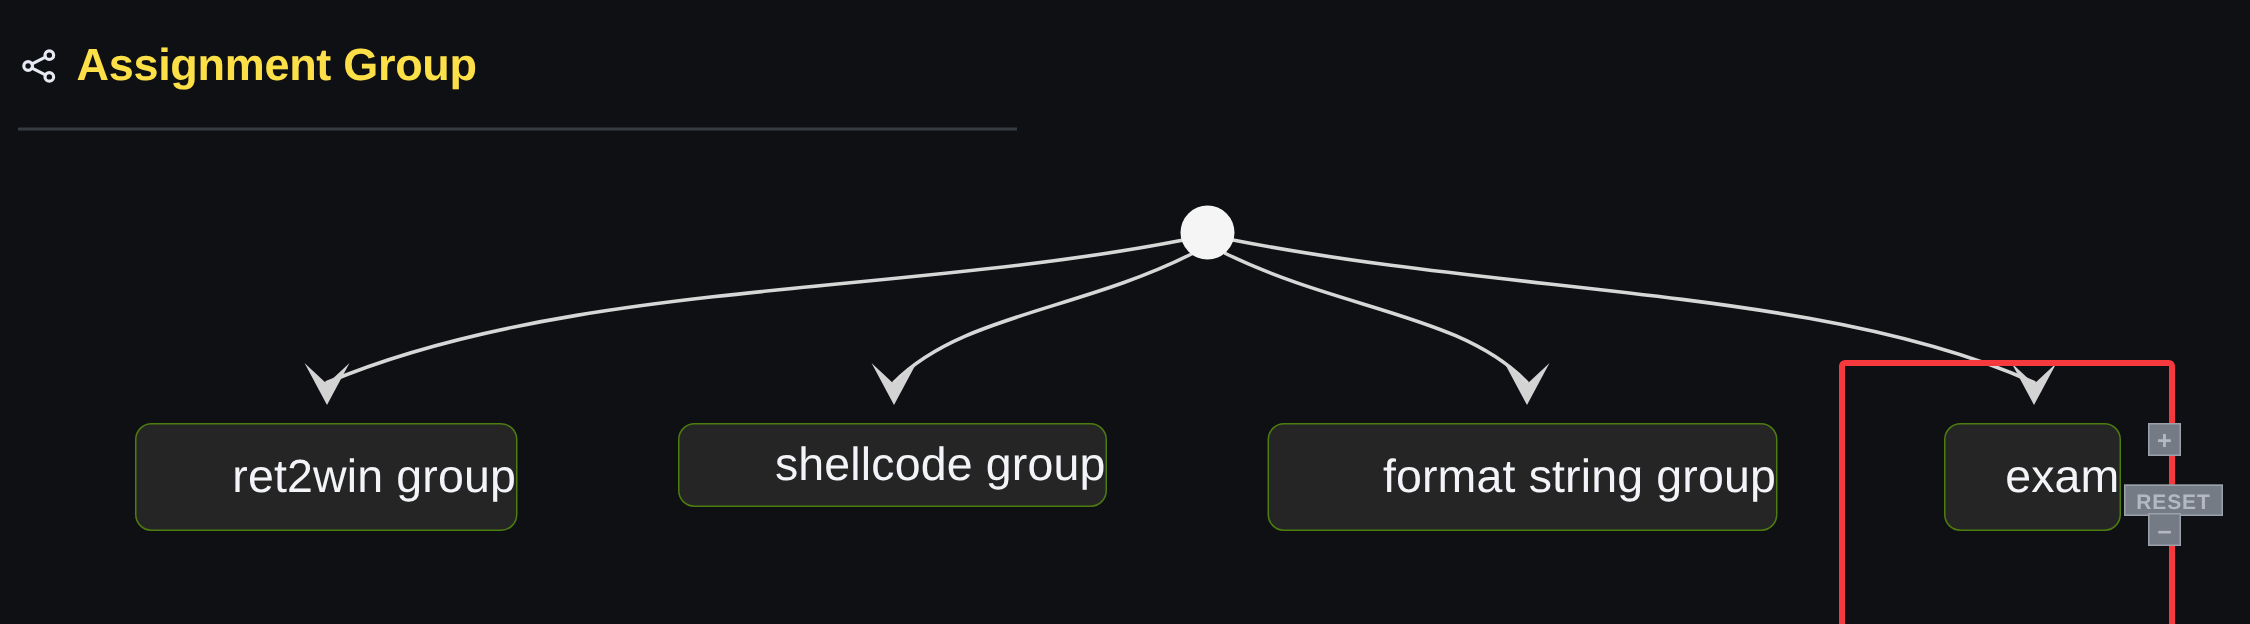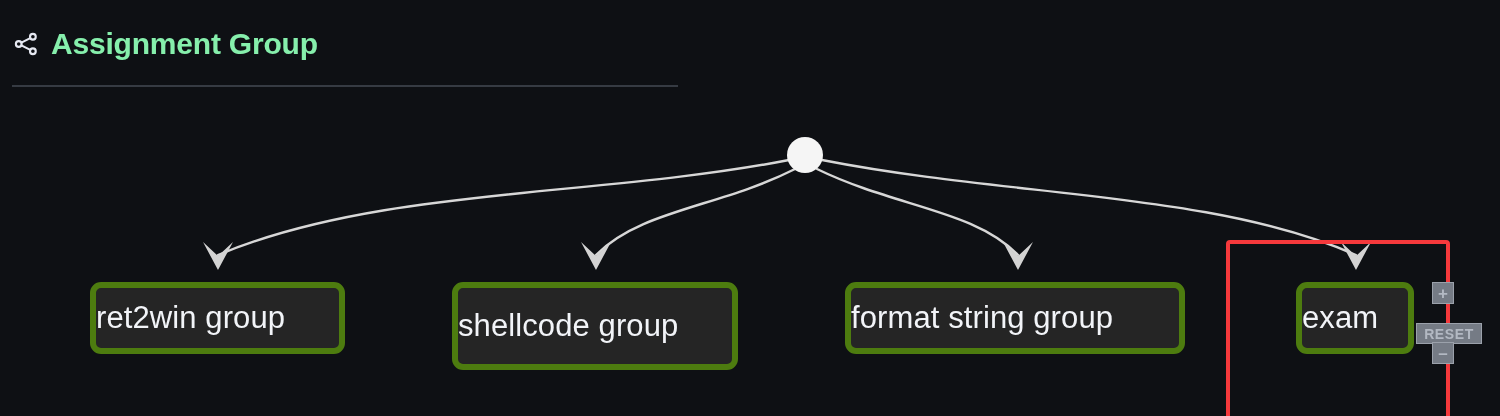--- a/index.html
+++ b/index.html
@@ -29,21 +29,21 @@
     top: 29px;
     width: 30px;
     height: 30px;
   }
   #page-title {
     position: absolute;
     left: 51px;
     top: 25px;
     font-size: 30px;
     font-weight: bold;
-    color: #86efac;
+    color: #fde047;
     letter-spacing: -0.2px;
     white-space: nowrap;
     line-height: 38px;
   }
   #title-divider {
     position: absolute;
     left: 12px;
     top: 85px;
     width: 666px;
     height: 2px;
@@ -64,25 +64,25 @@
     width: 1500px;
     height: 324px;
     display: block;
   }
 
   
   .node-box {
     position: absolute;
     box-sizing: border-box;
     background: #252525;
-    border: 6px solid #4d7c0f;
+    border: 1px solid #4d7c0f;
     border-radius: 11px;
     display: flex;
     align-items: center;
-    justify-content: flex-start;
+    justify-content: flex-end;
     color: #f2f4f8;
     font-size: 31px;
     font-weight: normal;
     white-space: nowrap;
     letter-spacing: 0.1px;
   }
 
   
   #selection-rect {
     position: absolute;
@@ -156,21 +156,21 @@
     </g>
 
     <circle cx="805" cy="63" r="18" fill="#f5f5f5"></circle>
   </svg>
 
   <div id="selection-rect" style="left: 1226px; top: 148px; width: 224px; height: 251px;"></div>
 
   <div class="node-box" style="left: 90px; top: 190px; width: 255px; height: 72px;">
     <span>ret2win group</span>
   </div>
-  <div class="node-box" style="left: 452px; top: 190px; width: 286px; height: 88px;">
+  <div class="node-box" style="left: 452px; top: 190px; width: 286px; height: 56px;">
     <span>shellcode group</span>
   </div>
   <div class="node-box" style="left: 845px; top: 190px; width: 340px; height: 72px;">
     <span>format string group</span>
   </div>
   <div class="node-box" style="left: 1296px; top: 190px; width: 118px; height: 72px;">
     <span>exam</span>
   </div>
 
   <div id="zoom-controls" style="left: 1432px; top: 190px;">

